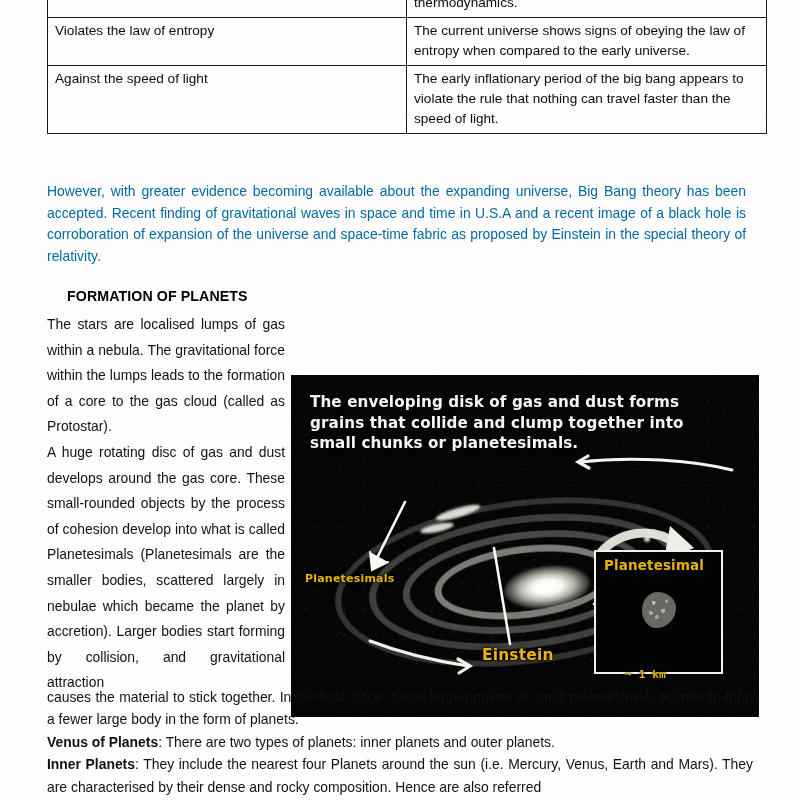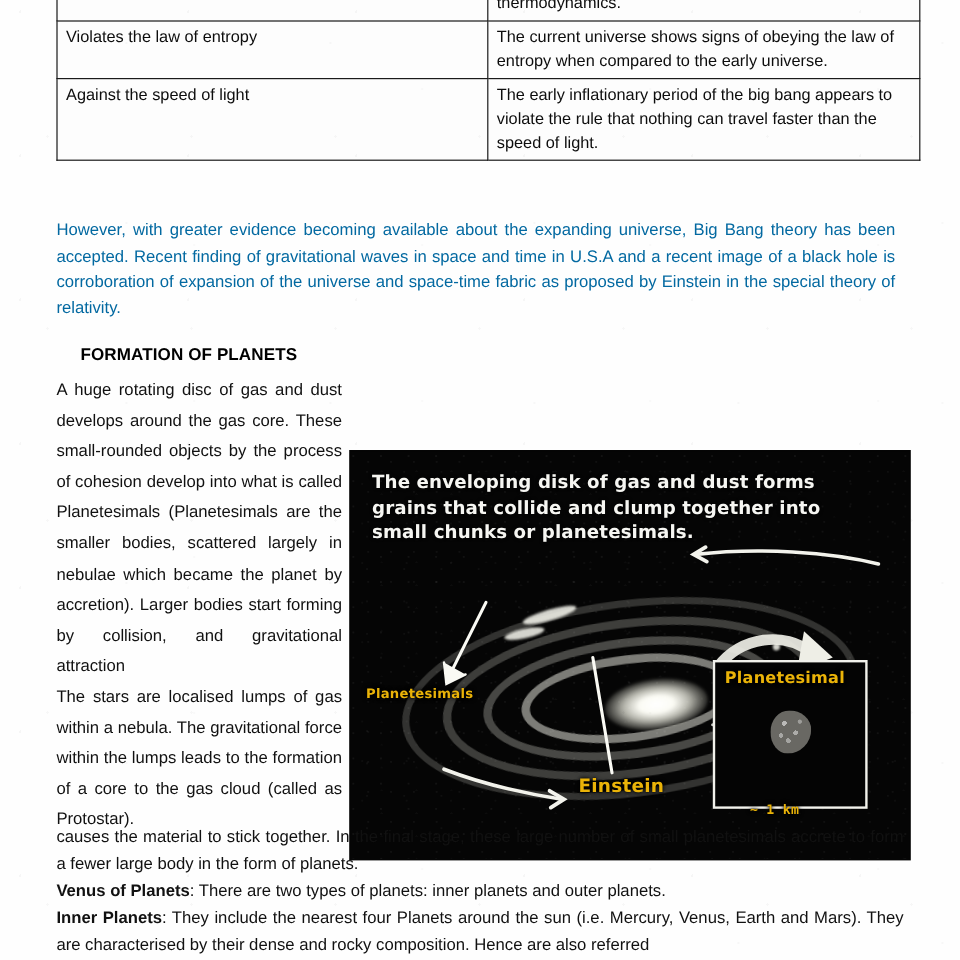--- a/index.html
+++ b/index.html
@@ -276,22 +276,22 @@
         <td class="c-right">The early inflationary period of the big bang appears to violate the rule that nothing can travel faster than the speed of light.</td>
       </tr>
     </tbody>
   </table>
 
   <div class="para para-accepted">However, with greater evidence becoming available about the expanding universe, Big Bang theory has been accepted. Recent finding of gravitational waves in space and time in U.S.A and a recent image of a black hole is corroboration of expansion of the universe and space-time fabric as proposed by Einstein in the special theory of relativity.</div>
 
   <div class="heading">FORMATION OF PLANETS</div>
 
   <div class="col-left">
+    <p>The stars are localised lumps of gas within a nebula. The gravitational force within the lumps leads to the formation of a core to the gas cloud (called as Protostar).</p>
     <p>A huge rotating disc of gas and dust develops around the gas core. These small-rounded objects by the process of cohesion develop into what is called Planetesimals (Planetesimals are the smaller bodies, scattered largely in nebulae which became the planet by accretion). Larger bodies start forming by collision, and gravitational attraction</p>
-    <p>The stars are localised lumps of gas within a nebula. The gravitational force within the lumps leads to the formation of a core to the gas cloud (called as Protostar).</p>
   </div>
 
   <div class="figure">
     <div class="noise"></div>
 
     <div class="fig-caption">The enveloping disk of gas and dust forms grains that collide and clump together into small chunks or planetesimals.</div>
 
     <div class="disk-wrap">
       <div class="ring r1"></div>
       <div class="ring r2"></div>

